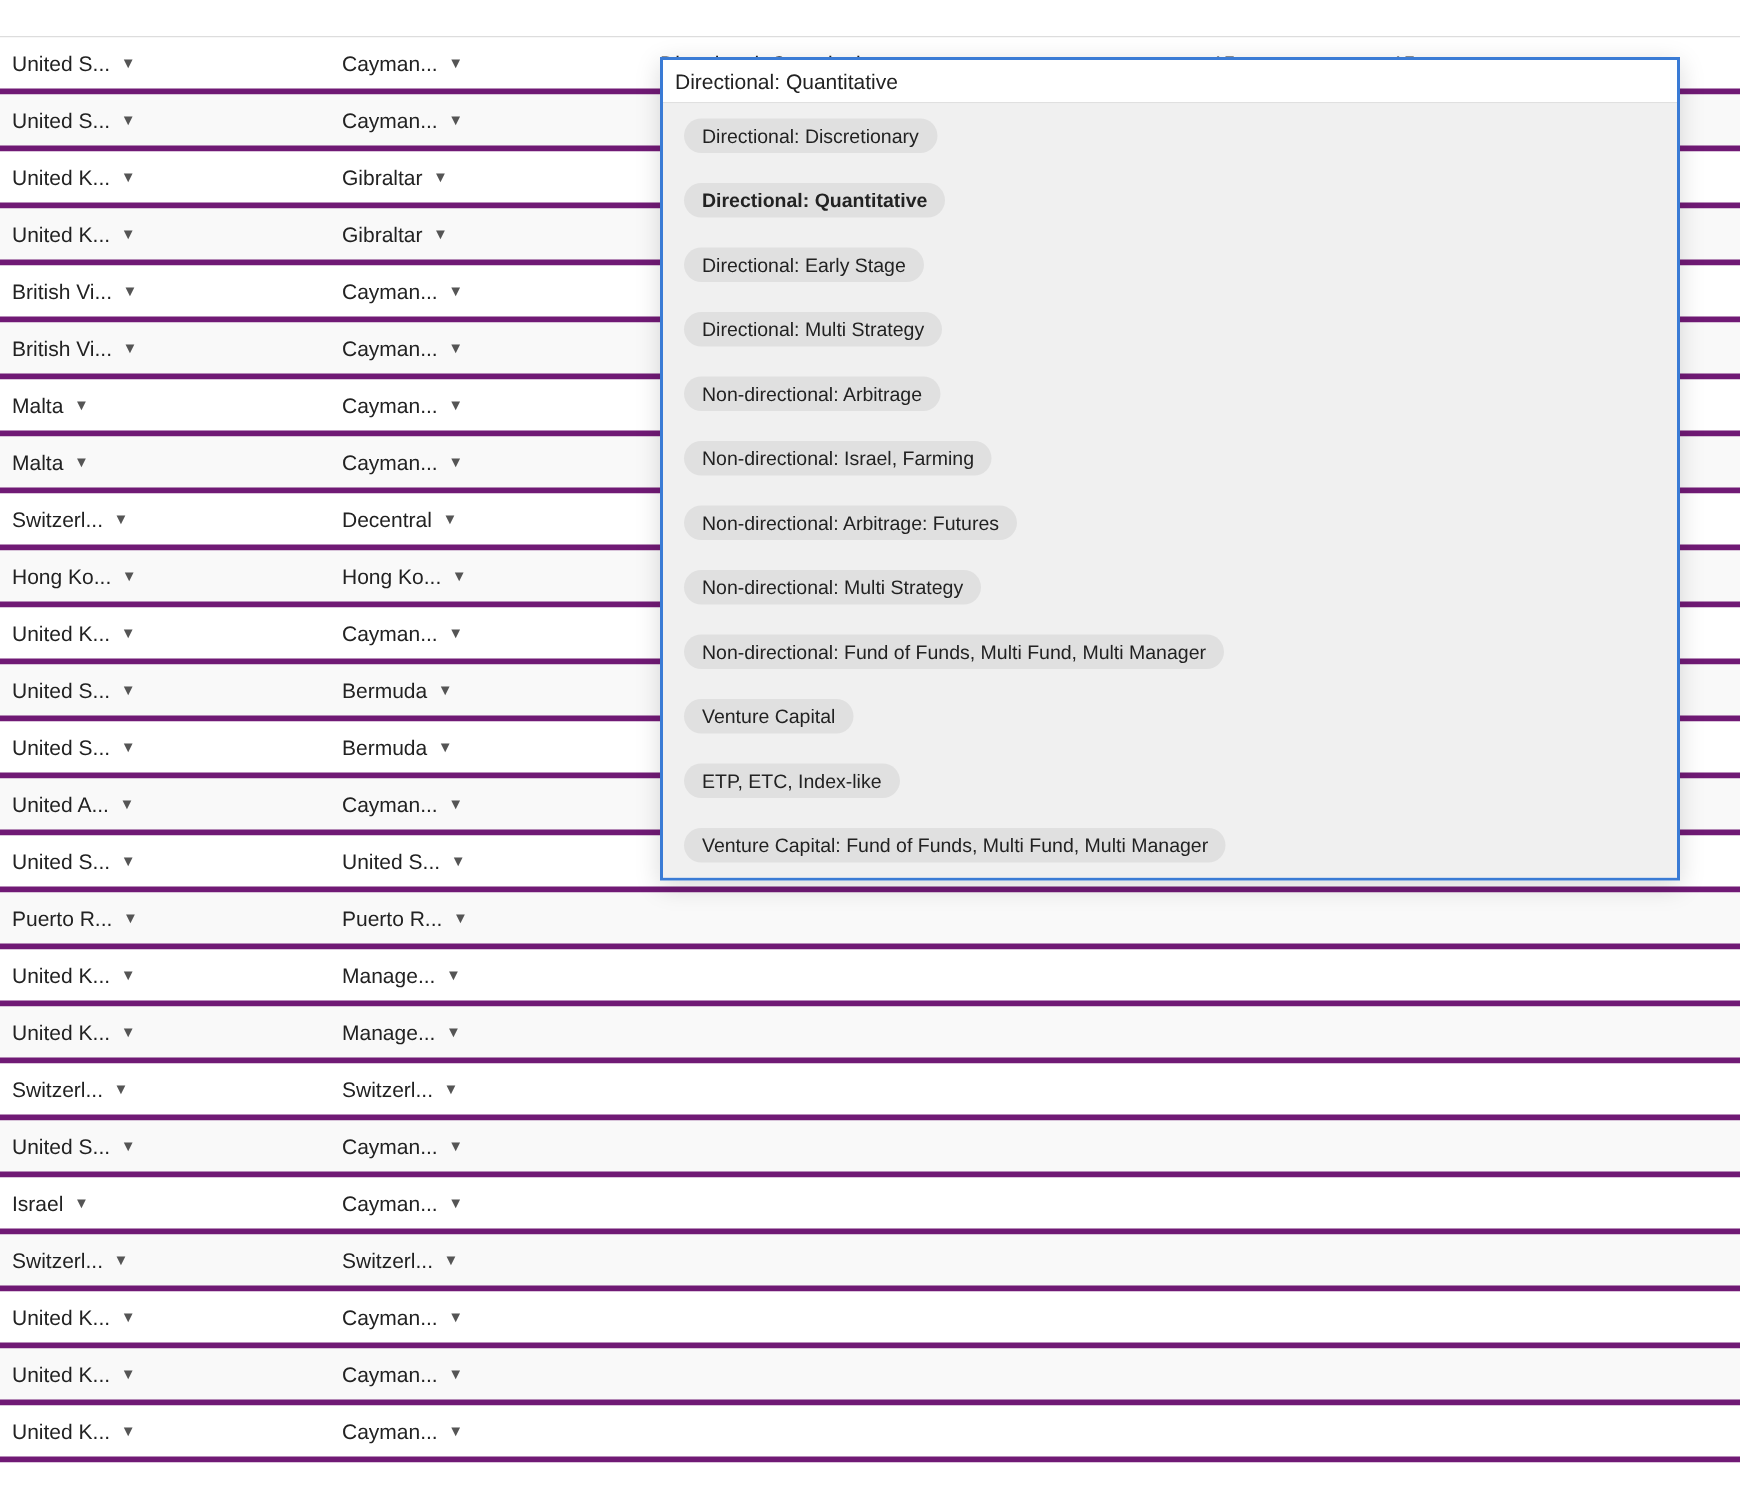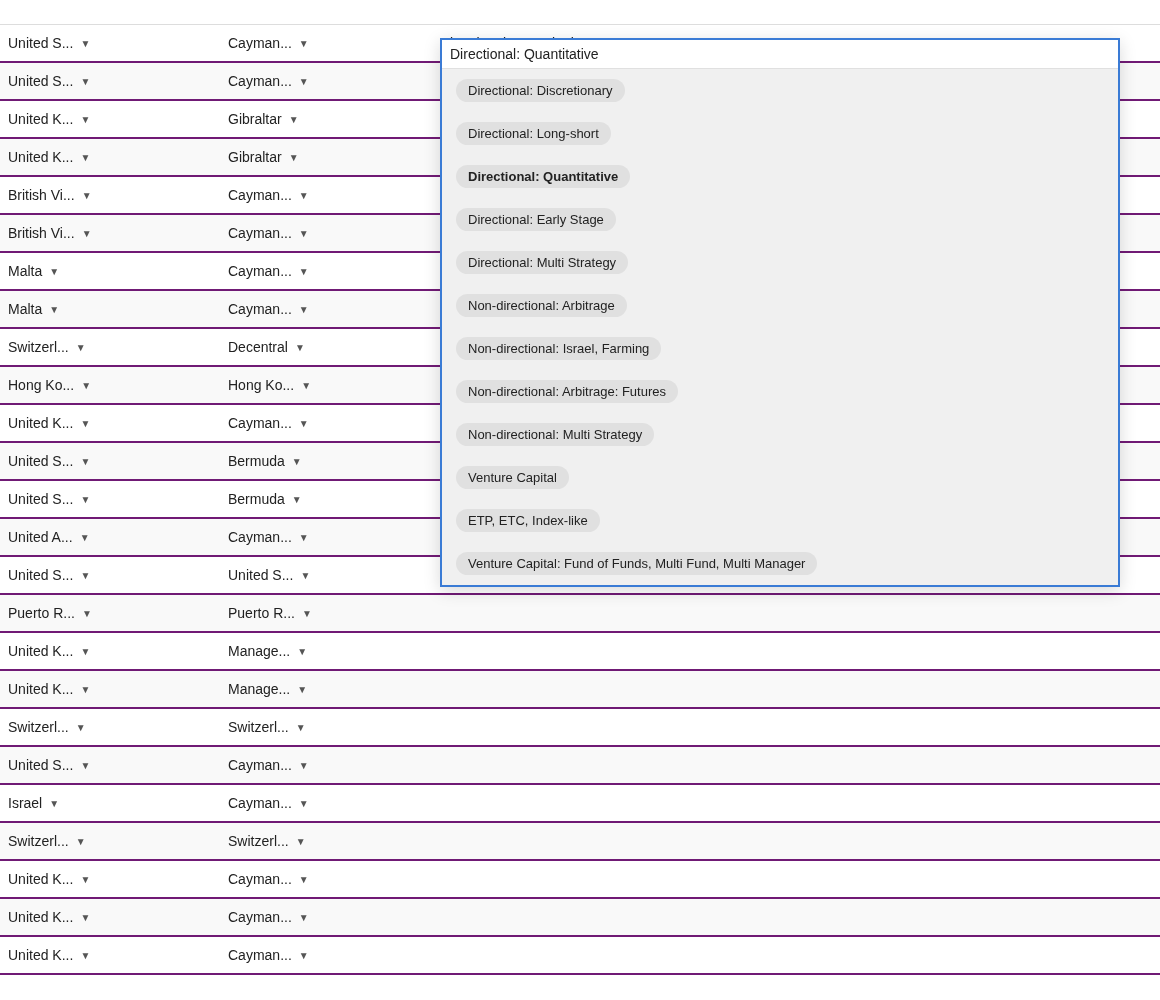--- a/index.html
+++ b/index.html
@@ -69,21 +69,21 @@
       color: #111;
     }
 
     .table-body {
       position: relative;
     }
 
     .table-row {
       display: flex;
       align-items: center;
-      border-bottom: 2px solid #701a75;
+      border-bottom: 4px solid #701a75;
       min-height: 38px;
     }
 
     .table-row:nth-child(odd) {
       background: #fff;
     }
 
     .table-row:nth-child(even) {
       background: #f9f9f9;
     }
@@ -697,26 +697,26 @@
       </div>
     </div>
 
   <div class="strategy-overlay" id="strategy-overlay">
     <div class="strategy-input-row">
       <input class="strategy-input" type="text" value="Directional: Quantitative" readonly="" style="">
     </div>
     <div class="strategy-dropdown-list" id="strategy-list">
 
     <div class="strategy-item"><span class="strategy-item-tag">Directional: Discretionary</span></div>
-        <div class="strategy-item"><span class="strategy-item-tag">Directional: Long-short</span></div>
         <div class="strategy-item"><span class="strategy-item-tag bold-item">Directional: Quantitative</span></div>
         <div class="strategy-item"><span class="strategy-item-tag">Directional: Early Stage</span></div>
         <div class="strategy-item"><span class="strategy-item-tag">Directional: Multi Strategy</span></div>
         <div class="strategy-item"><span class="strategy-item-tag">Non-directional: Arbitrage</span></div>
         <div class="strategy-item"><span class="strategy-item-tag">Non-directional: Israel, Farming</span></div>
         <div class="strategy-item"><span class="strategy-item-tag">Non-directional: Arbitrage: Futures</span></div>
         <div class="strategy-item"><span class="strategy-item-tag">Non-directional: Multi Strategy</span></div>
+        <div class="strategy-item"><span class="strategy-item-tag">Non-directional: Fund of Funds, Multi Fund, Multi Manager</span></div>
         <div class="strategy-item"><span class="strategy-item-tag">Venture Capital</span></div>
         <div class="strategy-item"><span class="strategy-item-tag">ETP, ETC, Index-like</span></div>
         <div class="strategy-item"><span class="strategy-item-tag">Venture Capital: Fund of Funds, Multi Fund, Multi Manager</span></div>
       </div>
   </div>
 </div>
 
 </body></html>

